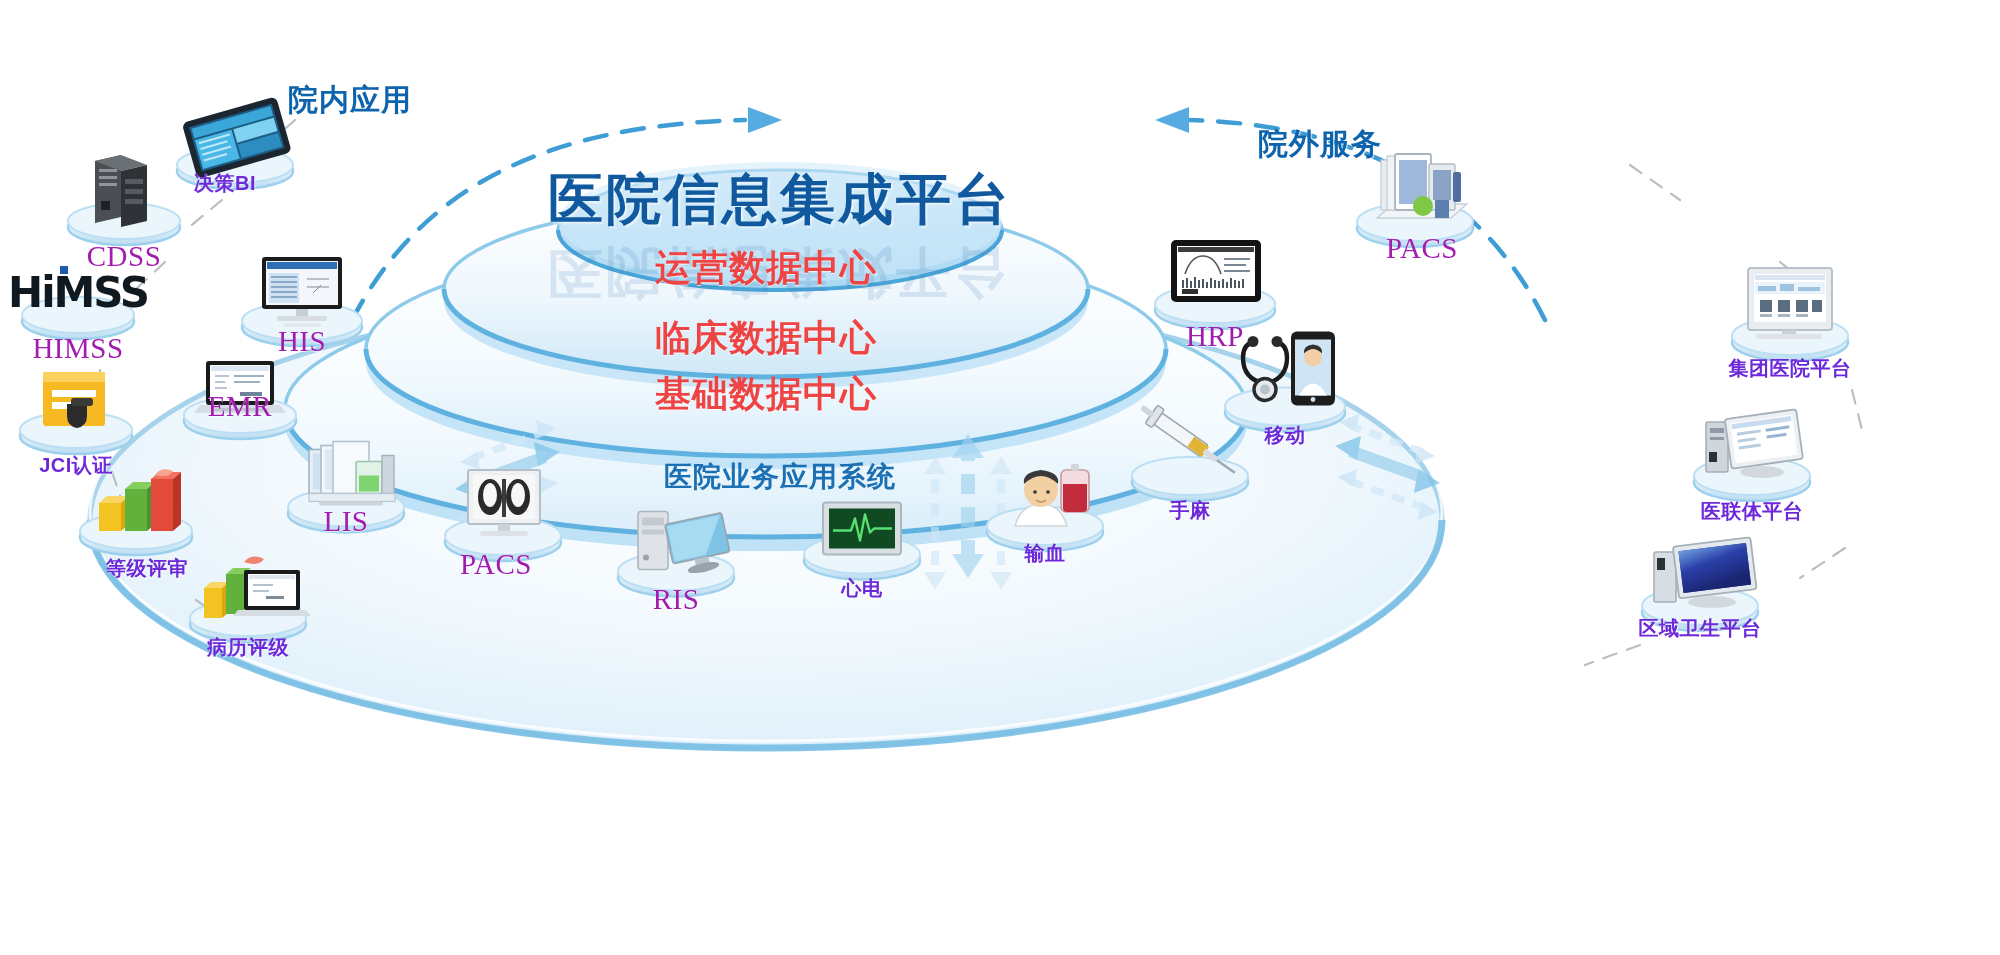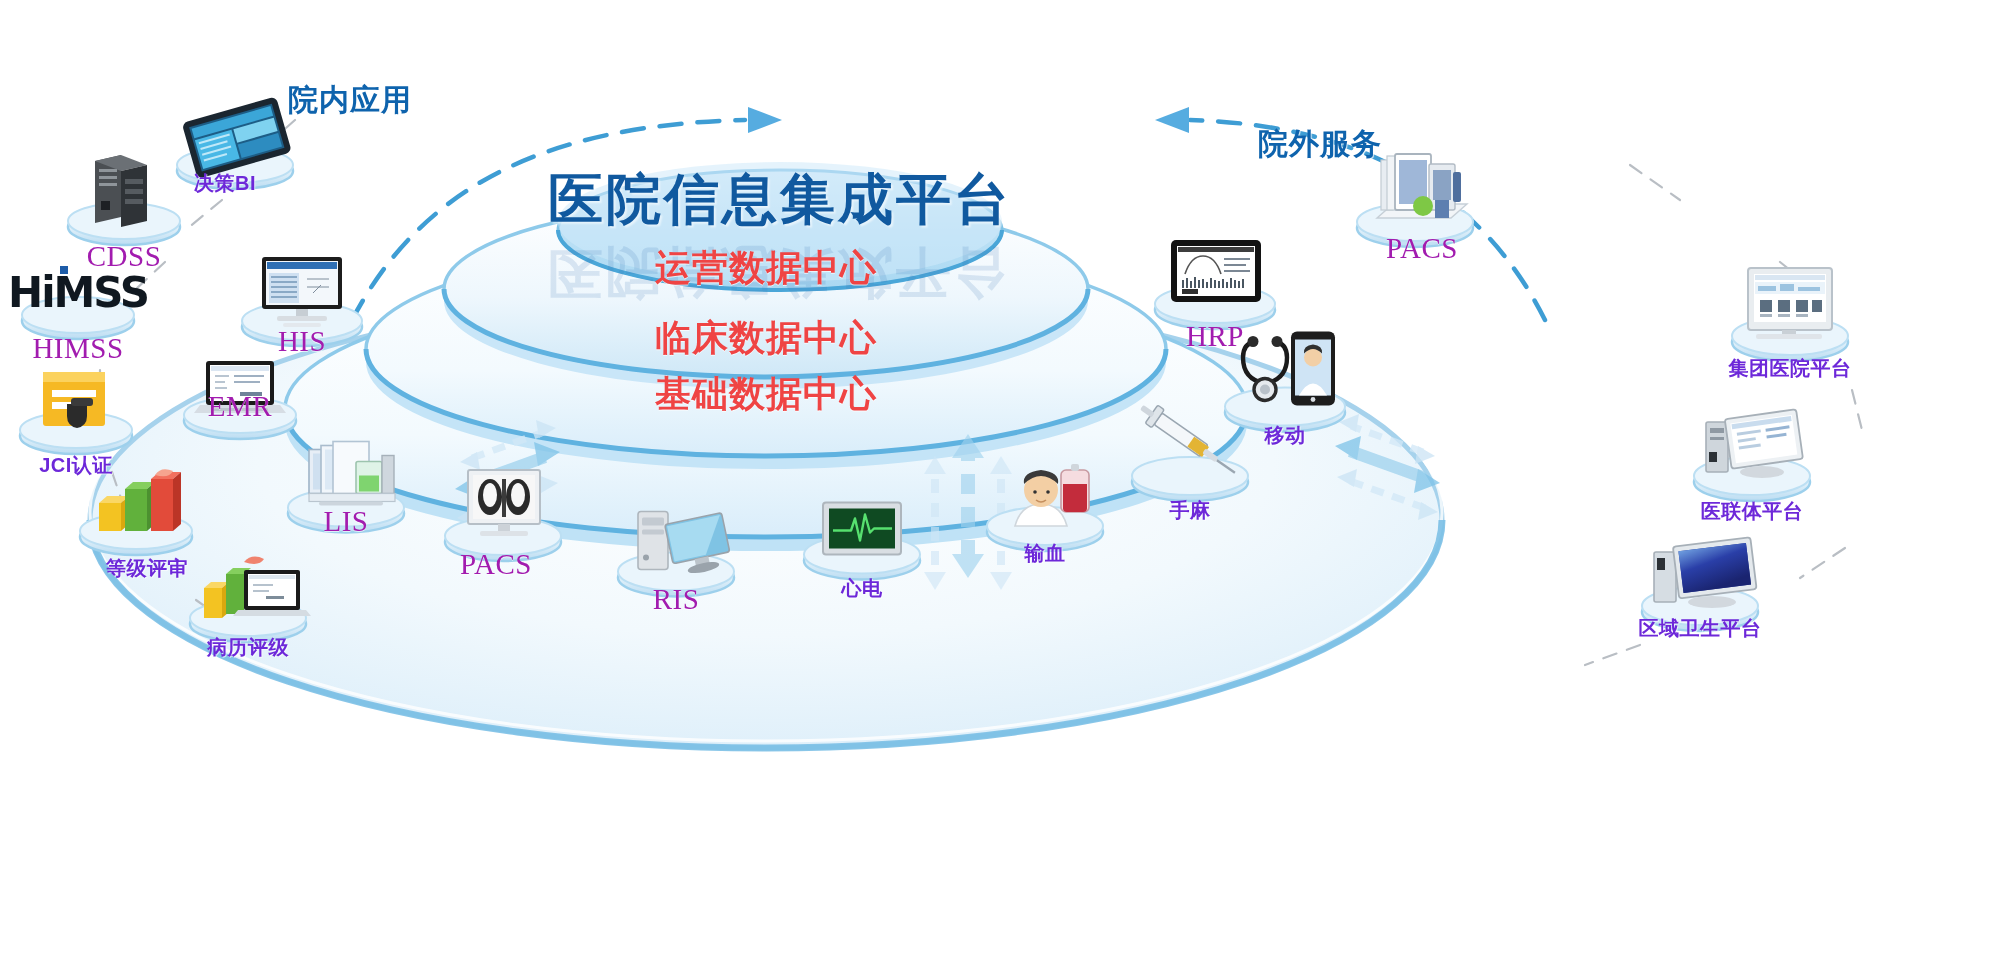--- a/index.html
+++ b/index.html
@@ -203,20 +203,21 @@
   <div class="hdr" style="left:350px;top:80px;">院内应用</div>
   <div class="hdr" style="left:1320px;top:124px;">院外服务</div>
 
   <div class="platform-ghost" style="left:780px;top:272px;">医院信息集成平台</div>
   <div class="platform-title" style="left:780px;top:200px;">医院信息集成平台</div>
 
   <div class="tier-txt" style="left:766px;top:268px;">运营数据中心</div>
   <div class="tier-txt" style="left:766px;top:338px;">临床数据中心</div>
   <div class="tier-txt" style="left:766px;top:394px;">基础数据中心</div>
 
+  <div class="biz-txt" style="left:780px;top:477px;">医院业务应用系统</div>
 
   <div class="node" style="left:302px;top:295px;width:170px;height:120px;">
     <svg width="170" height="120" viewBox="0 0 170 120">
       <ellipse cx="85" cy="92" rx="60" ry="19" fill="url(#pedG)" stroke="#9dd0ec" stroke-width="2.5"></ellipse>
       <ellipse cx="85" cy="86" rx="60" ry="19" fill="#eaf5fc" stroke="#bcdff3" stroke-width="2"></ellipse>
       <rect x="45" y="22" width="80" height="52" rx="3" fill="#1c1c1c"></rect>
       <rect x="49" y="26" width="72" height="44" fill="#f3f7fb"></rect>
       <rect x="50" y="27" width="70" height="7" fill="#2f6fb4"></rect>
       <rect x="52" y="38" width="30" height="30" fill="#cfe0f1"></rect>
       <g fill="#8aa9c6">

